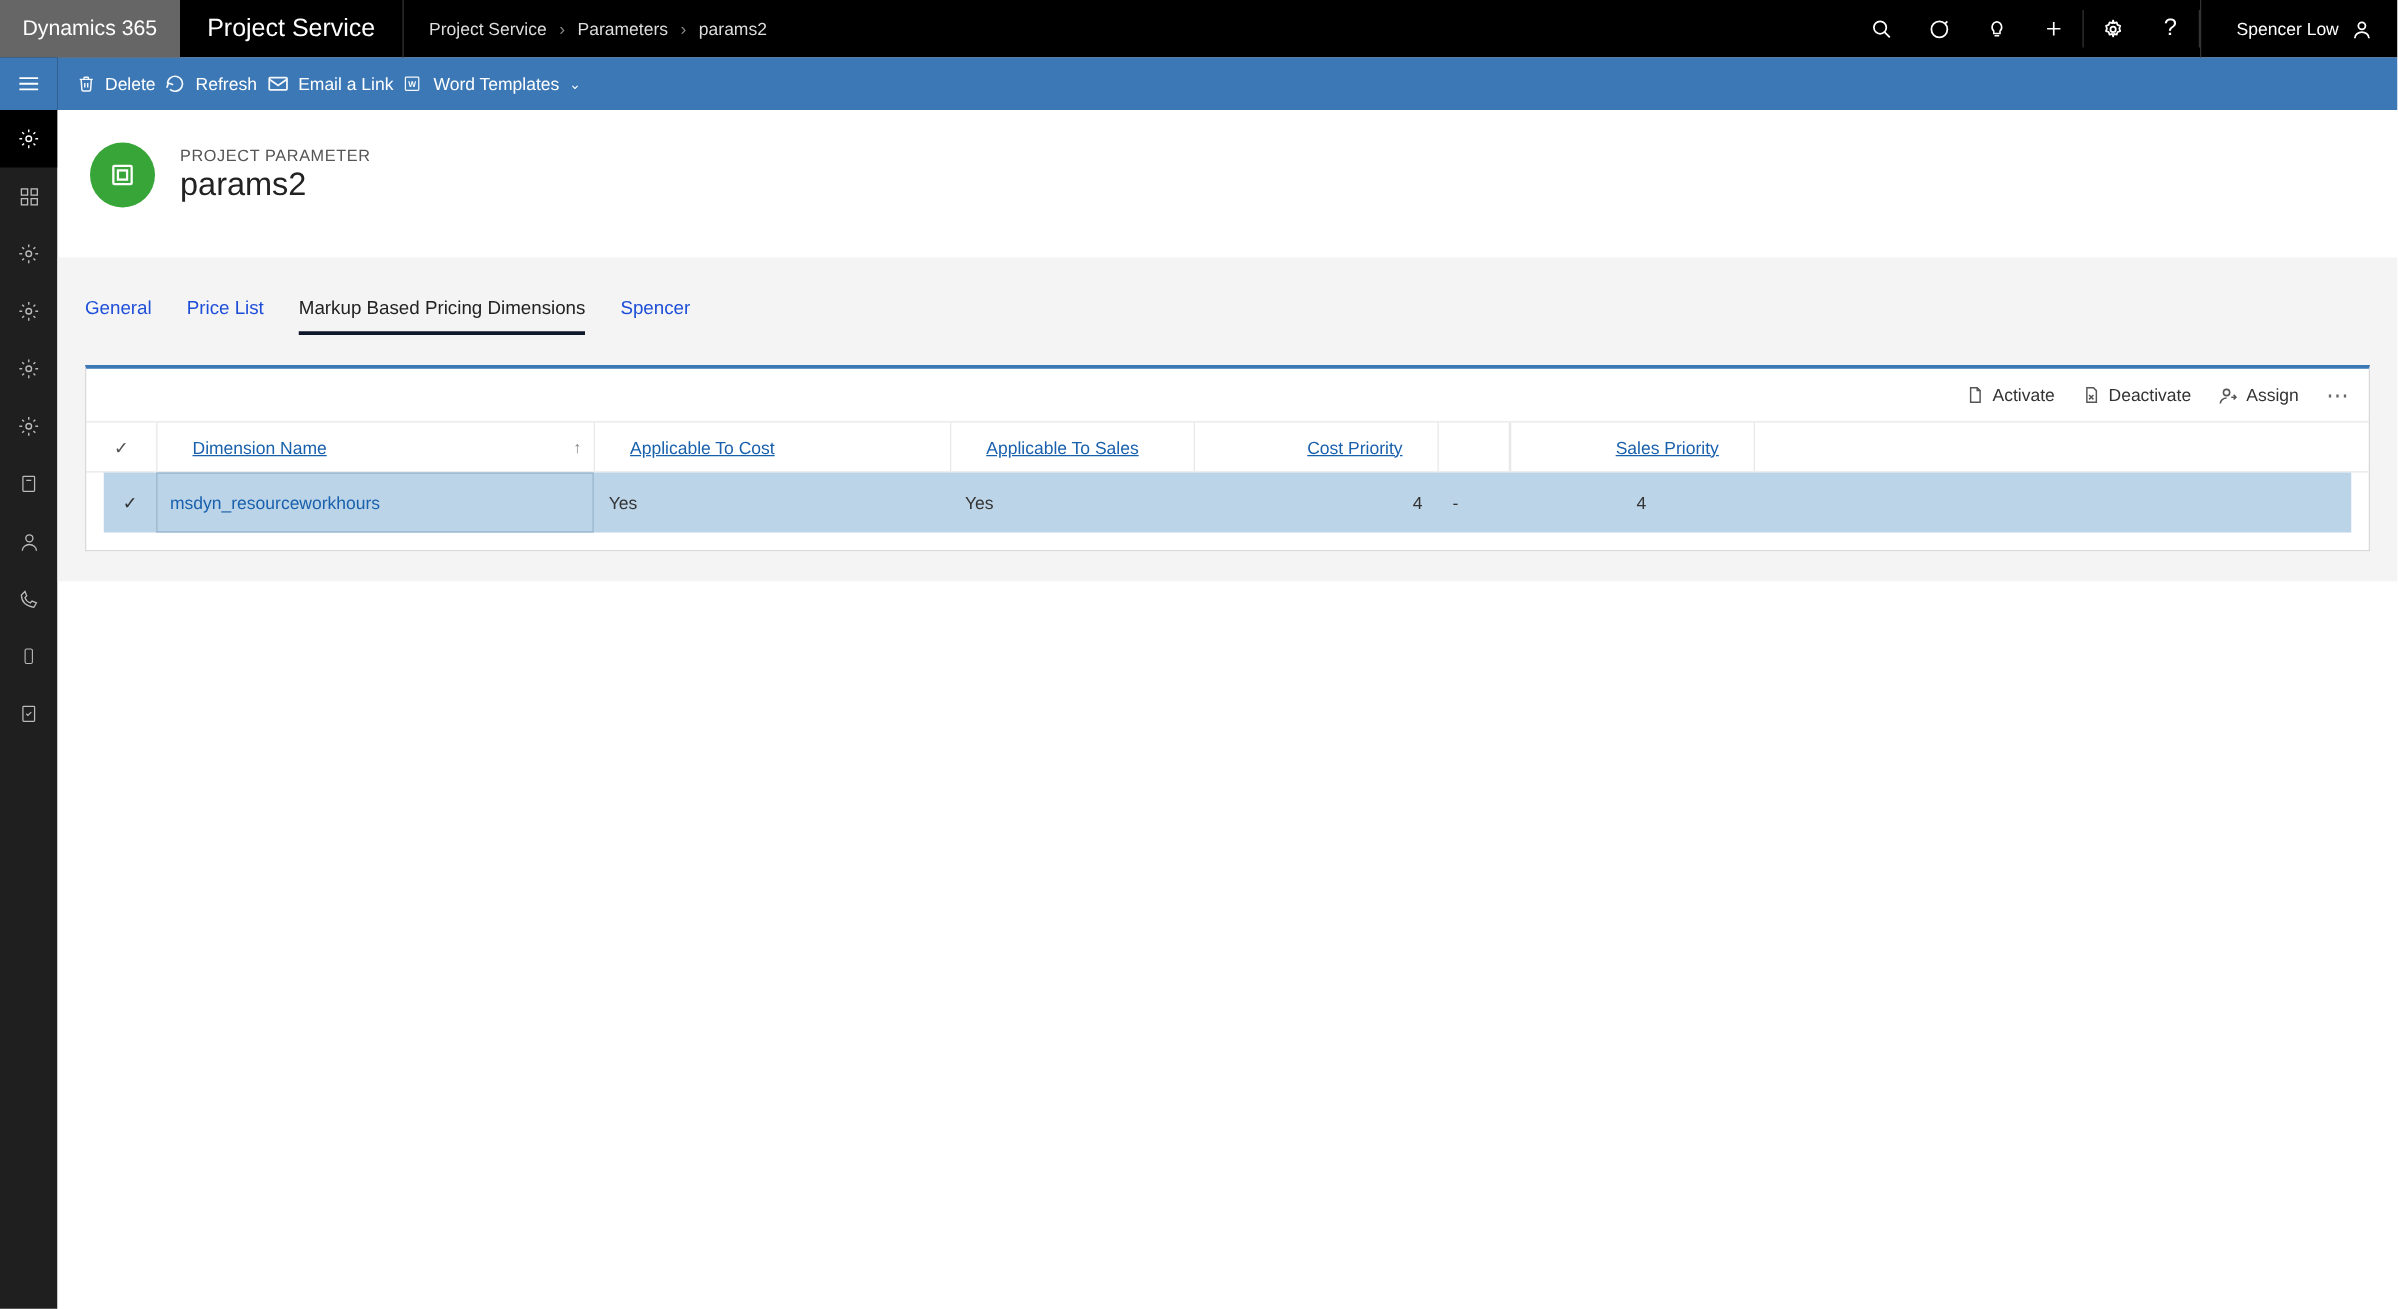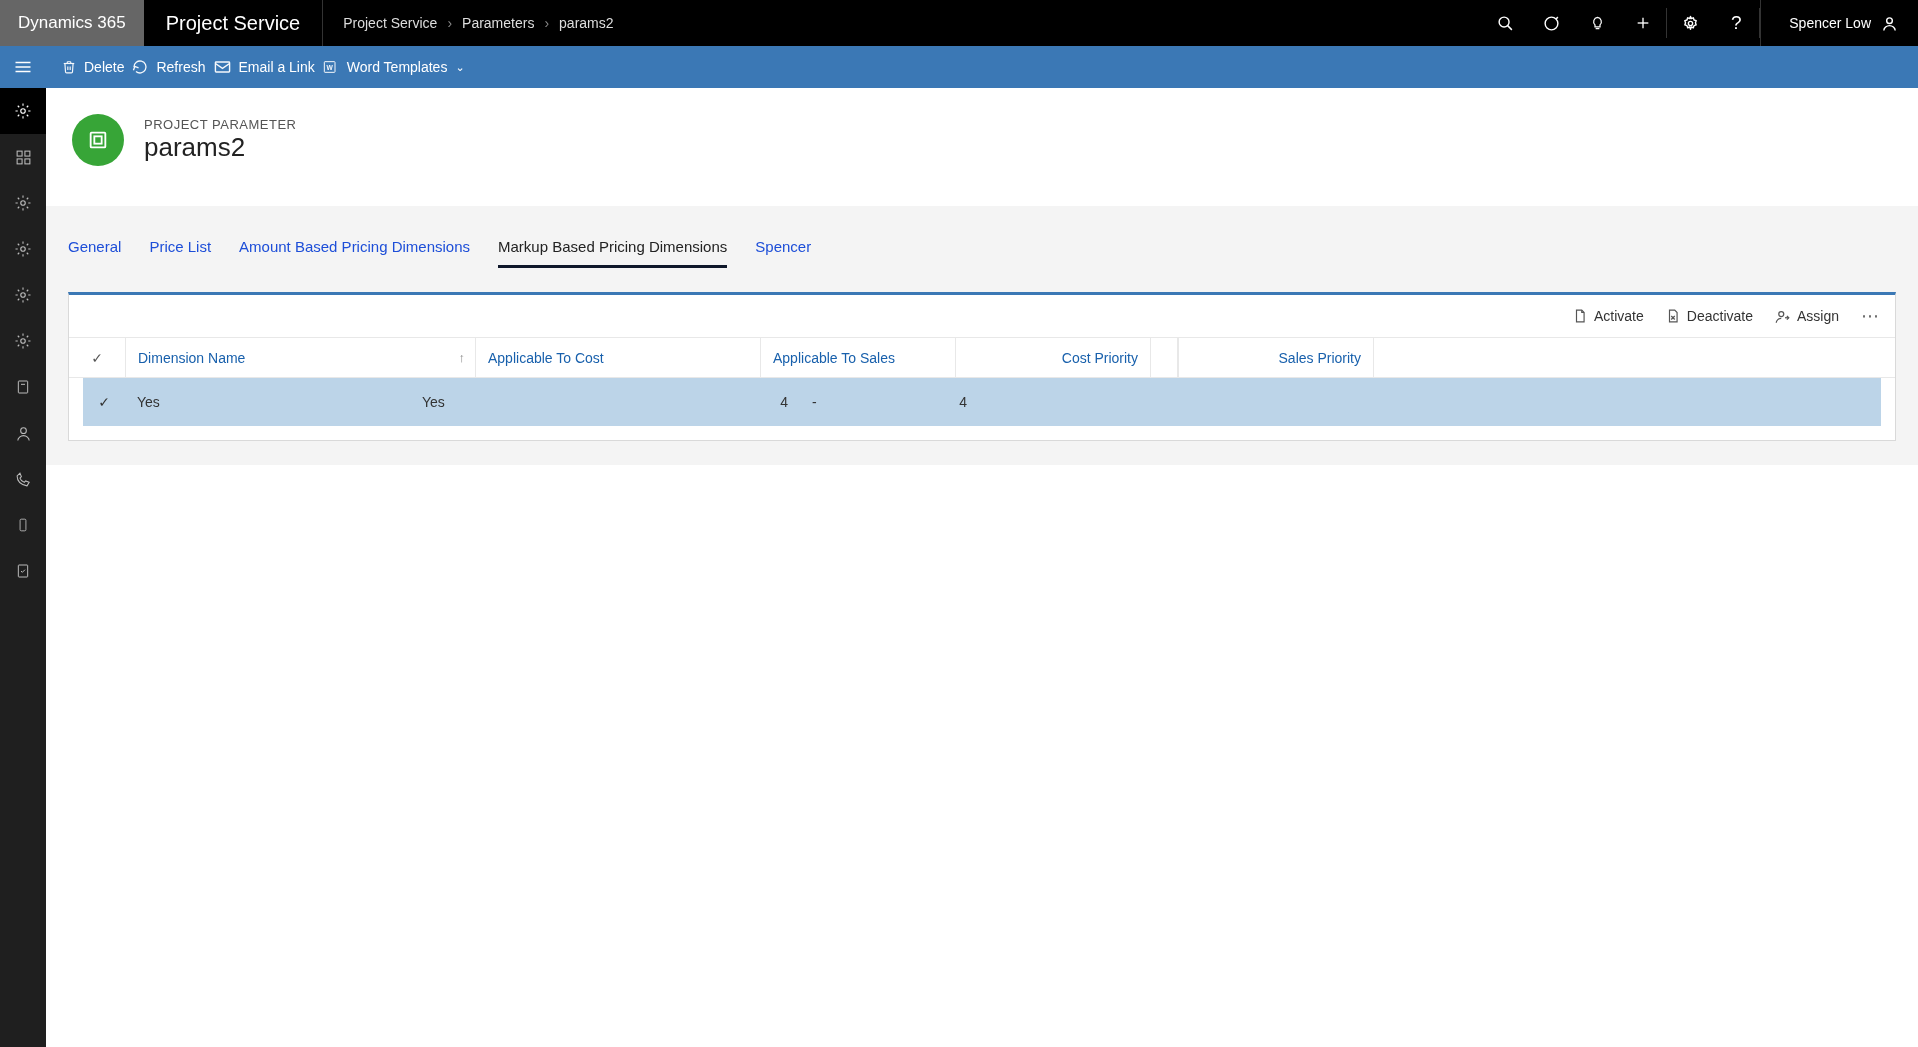--- a/index.html
+++ b/index.html
@@ -42,21 +42,21 @@
 .tab.active { color: #222; font-weight: 400; border-bottom: 3px solid #0f172a; }
 
 
 .grid-card { background: #fff; border: 1px solid #d9d9d9; border-top: 3px solid #3b78b5; }
 .grid-toolbar { display: flex; justify-content: flex-end; align-items: center; padding: 10px 14px; gap: 22px; border-bottom: 1px solid #e8e8e8; }
 .grid-action { font-size: 14px; color: #333; display: flex; align-items: center; gap: 7px; cursor: pointer; }
 .grid-more { font-size: 18px; color: #666; cursor: pointer; letter-spacing: 2px; }
 
 .grid-header { display: flex; align-items: center; height: 40px; border-bottom: 1px solid #e8e8e8; font-size: 14px; color: #1860ac; }
 .col-check { width: 56px; display: flex; justify-content: center; color: #555; }
-.col { padding: 0 12px; border-left: 1px solid #e8e8e8; height: 100%; display: flex; align-items: center; position: relative; }
+.col { padding: 0 28px; border-left: 1px solid #e8e8e8; height: 100%; display: flex; align-items: center; position: relative; text-decoration: underline; }
 .col.sort::after { content: "↑"; position: absolute; right: 10px; color: #888; font-size: 13px; }
 .col-dim { width: 350px; }
 .col-cost { width: 285px; }
 .col-sales { width: 195px; }
 .col-cprio { width: 195px; justify-content: flex-end; }
 .col-sprio { width: 195px; justify-content: flex-end; }
 .col-extra { width: 28px; border-right: 1px solid #e8e8e8; }
 
 .grid-row { display: flex; align-items: center; height: 48px; background: #bcd4e8; font-size: 14px; color: #333; margin: 0 14px 14px 14px; }
 .cell { padding: 0 12px; height: 100%; display: flex; align-items: center; }
@@ -256,21 +256,20 @@
     <div>
       <div class="entity-type">PROJECT PARAMETER</div>
       <div class="entity-name">params2</div>
     </div>
   </div>
 
   <div class="tabs-wrap">
     <div class="tabs">
       <div class="tab">General</div>
       <div class="tab">Price List</div>
-      <div class="tab">Amount Based Pricing Dimensions</div>
       <div class="tab active">Markup Based Pricing Dimensions</div>
       <div class="tab">Spencer</div>
     </div>
 
     <div class="grid-card">
       <div class="grid-toolbar">
         <div class="grid-action">
           <svg width="14" height="16" viewBox="0 0 24 24" fill="none" stroke="#555" stroke-width="2">
               <path d="M6 2h9l4 4v16H6z"></path>
               <polyline points="15 2 15 6 19 6"></polyline>
@@ -303,20 +302,23 @@
         <div class="col col-cost">Applicable To Cost</div>
         <div class="col col-sales">Applicable To Sales</div>
         <div class="col col-cprio">Cost Priority</div>
         <div class="col col-extra"></div>
         <div class="col col-sprio">Sales Priority</div>
         <div class="col" style="width:14px;border-left:1px solid #e8e8e8;"></div>
       </div>
 
       <div class="grid-row">
         <div class="cell check">✓</div>
+        <div class="cell dim" style="padding:0;">
+          <div class="cell dim-inner">msdyn_resourceworkhours</div>
+        </div>
         <div class="cell cost">Yes</div>
         <div class="cell sales">Yes</div>
         <div class="cell cprio">4</div>
         <div class="cell dash">-</div>
         <div class="cell sprio">4</div>
       </div>
     </div>
   </div>
 </div>
 

